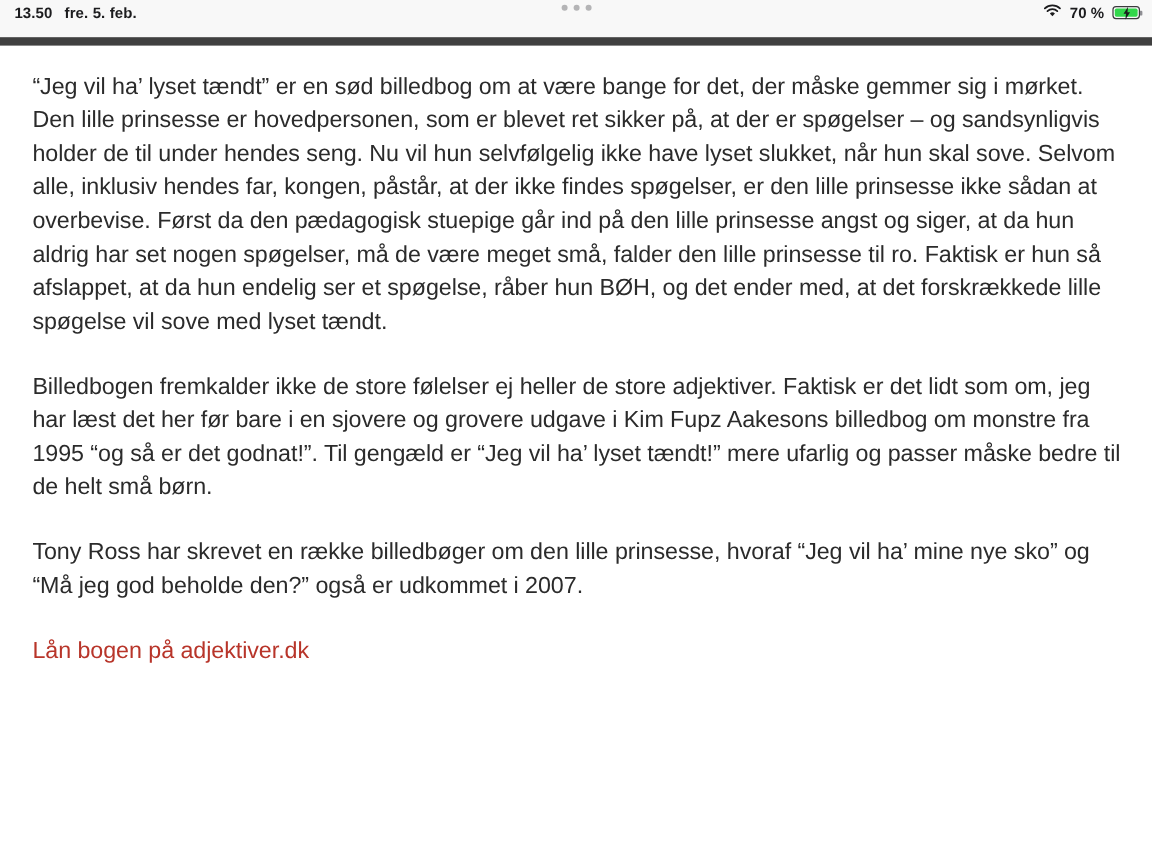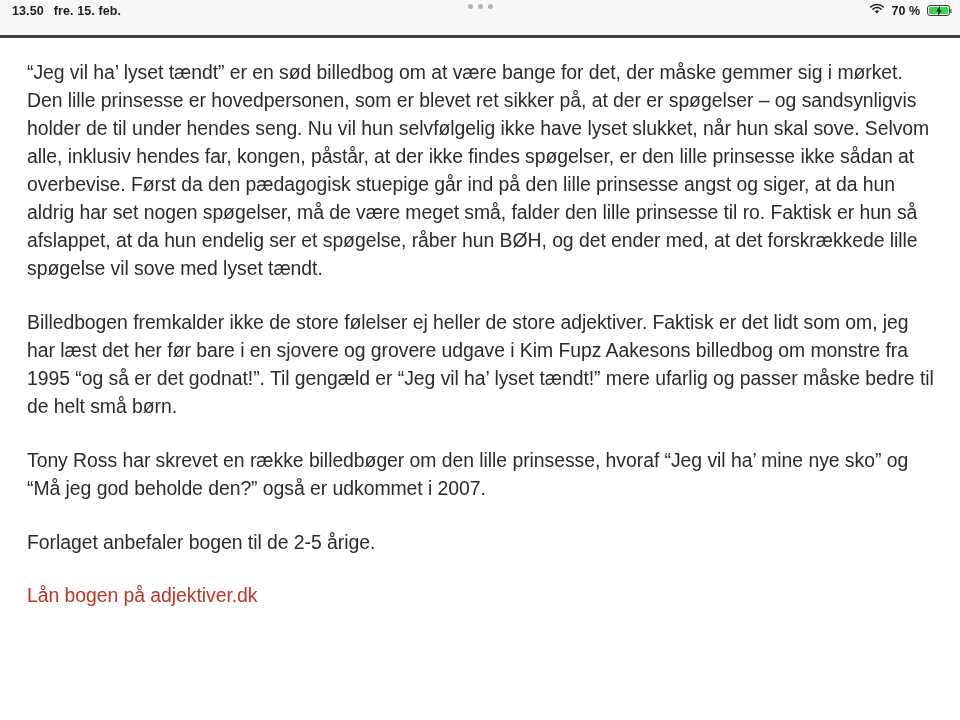--- a/index.html
+++ b/index.html
@@ -14,21 +14,21 @@
     background: #ffffff;
     font-family: "Liberation Sans", sans-serif;
     overflow: hidden;
     -webkit-font-smoothing: antialiased;
   }
 
   
   .browser-chrome {
     width: 960px;
     background: #f8f8f8;
-    border-bottom: 3px solid #404040;
+    border-bottom: 7px solid #404040;
     position: relative;
     height: 38px;
   }
 
   .status-bar {
     height: 21px;
     display: flex;
     align-items: center;
     justify-content: space-between;
     padding: 0 10px 0 12px;
@@ -167,21 +167,21 @@
 </style>
 </head>
 <body>
 
 <div class="browser-chrome">
 
   <div class="status-bar">
 
     <div class="status-left">
       <span>13.50</span>
-      <span>fre. 15. feb.</span>
+      <span>fre. 5. feb.</span>
     </div>
 
     <div class="tab-dots">
       <span class="dot"></span>
       <span class="dot"></span>
       <span class="dot"></span>
     </div>
 
     <div class="status-right">
       <span class="wifi-icon">
@@ -203,20 +203,19 @@
   </div>
 
 </div>
 
 <div class="page">
   <div class="article">
 
     <p class="lead">“Jeg vil ha’ lyset tændt” er en sød billedbog om at være bange for det, der måske gemmer sig i mørket. Den lille prinsesse er hovedpersonen, som er blevet ret sikker på, at der er spøgelser – og sandsynligvis holder de til under hendes seng. Nu vil hun selvfølgelig ikke have lyset slukket, når hun skal sove. Selvom alle, inklusiv hendes far, kongen, påstår, at der ikke findes spøgelser, er den lille prinsesse ikke sådan at overbevise. Først da den pædagogisk stuepige går ind på den lille prinsesse angst og siger, at da hun aldrig har set nogen spøgelser, må de være meget små, falder den lille prinsesse til ro. Faktisk er hun så afslappet, at da hun endelig ser et spøgelse, råber hun BØH, og det ender med, at det forskrækkede lille spøgelse vil sove med lyset tændt.</p>
     <p>Billedbogen fremkalder ikke de store følelser ej heller de store adjektiver. Faktisk er det lidt som om, jeg har læst det her før bare i en sjovere og grovere udgave i Kim Fupz Aakesons billedbog om monstre fra 1995 “og så er det godnat!”. Til gengæld er “Jeg vil ha’ lyset tændt!” mere ufarlig og passer måske bedre til de helt små børn.</p>
     <p>Tony Ross har skrevet en række billedbøger om den lille prinsesse, hvoraf “Jeg vil ha’ mine nye sko” og “Må jeg god beholde den?” også er udkommet i 2007.</p>
-    <p class="short">Forlaget anbefaler bogen til de 2-5 årige.</p>
 
     <p class="link-line">
       <a href="#">Lån bogen på adjektiver.dk</a>
     </p>
 
   </div>
 </div>
 
 </body></html>

